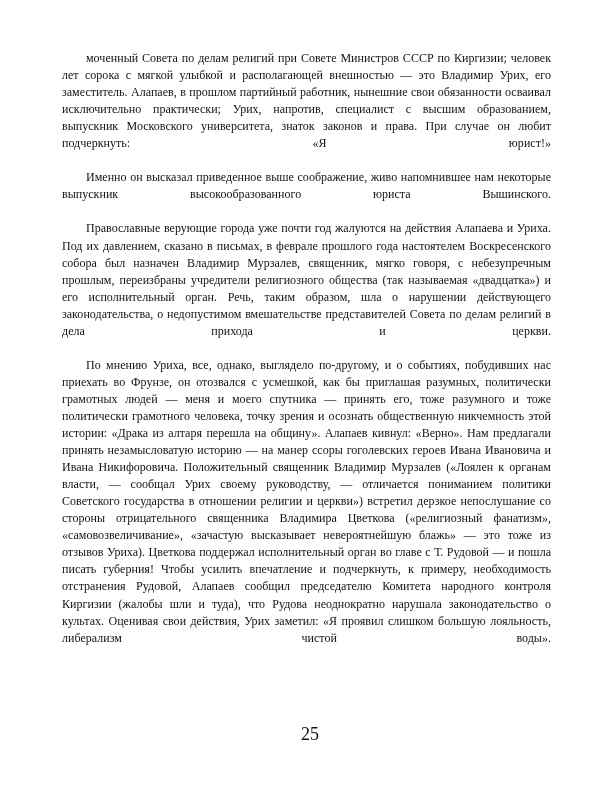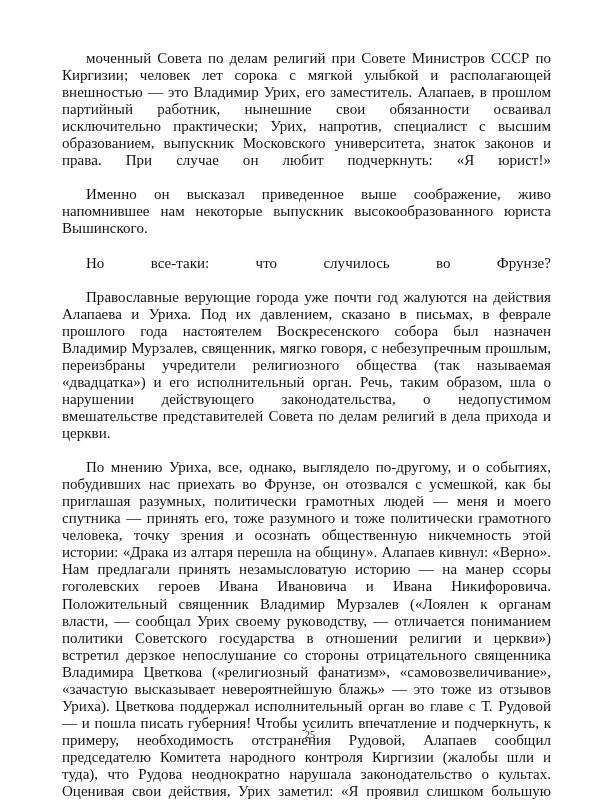--- a/index.html
+++ b/index.html
@@ -24,21 +24,21 @@
   .text-column {
     position: absolute;
     left: 62px;
     top: 50px;
     width: 489px;
   }
 
   .paragraph {
     margin: 0;
     padding: 0;
-    font-size: 15px;
+    font-size: 12px;
     line-height: 17.05px;
     text-align: justify;
     text-justify: inter-word;
     text-indent: 24px;
     hyphens: manual;
     word-spacing: 0.02em;
     letter-spacing: 0.002em;
     color: #121212;
   }
 
@@ -49,34 +49,33 @@
     width: 100%;
   }
 
   .page-number {
     position: absolute;
     left: 8px;
     right: 0;
     top: 726px;
     text-align: center;
     font-family: "Liberation Serif", "DejaVu Serif", serif;
-    font-size: 10px;
+    font-size: 18px;
     line-height: 17px;
     color: #121212;
   }
 </style>
 </head>
 <body>
 
 <div class="page">
 
   <div class="text-column">
     <p class="paragraph">моченный Совета по делам религий при Совете Министров СССР по Киргизии; человек лет сорока с мягкой улыбкой и располагающей внешностью — это Владимир Урих, его заместитель. Алапаев, в прошлом партийный работник, нынешние свои обязанности осваивал исключительно практически; Урих, напротив, специалист с высшим образованием, выпускник Московского университета, знаток законов и права. При случае он любит подчеркнуть: «Я юрист!»</p>
     <p class="paragraph">Именно он высказал приведенное выше соображение, живо напомнившее нам некоторые выпускник высокообразованного юриста Вышинского.</p>
-    <p class="paragraph">Но все-таки: что случилось во Фрунзе?</p>
     <p class="paragraph">Православные верующие города уже почти год жалуются на действия Алапаева и Уриха. Под их давлением, сказано в письмах, в феврале прошлого года настоятелем Воскресенского собора был назначен Владимир Мурзалев, священник, мягко говоря, с небезупречным прошлым, переизбраны учредители религиозного общества (так называемая «двадцатка») и его исполнительный орган. Речь, таким образом, шла о нарушении действующего законодательства, о недопустимом вмешательстве представителей Совета по делам религий в дела прихода и церкви.</p>
     <p class="paragraph">По мнению Уриха, все, однако, выглядело по-другому, и о событиях, побудивших нас приехать во Фрунзе, он отозвался с усмешкой, как бы приглашая разумных, политически грамотных людей — меня и моего спутника — принять его, тоже разумного и тоже политически грамотного человека, точку зрения и осознать общественную никчемность этой истории: «Драка из алтаря перешла на общину». Алапаев кивнул: «Верно». Нам предлагали принять незамысловатую историю — на манер ссоры гоголевских героев Ивана Ивановича и Ивана Никифоровича. Положительный священник Владимир Мурзалев («Лоялен к органам власти, — сообщал Урих своему руководству, — отличается пониманием политики Советского государства в отношении религии и церкви») встретил дерзкое непослушание со стороны отрицательного священника Владимира Цветкова («религиозный фанатизм», «самовозвеличивание», «зачастую высказывает невероятнейшую блажь» — это тоже из отзывов Уриха). Цветкова поддержал исполнительный орган во главе с Т. Рудовой — и пошла писать губерния! Чтобы усилить впечатление и подчеркнуть, к примеру, необходимость отстранения Рудовой, Алапаев сообщил председателю Комитета народного контроля Киргизии (жалобы шли и туда), что Рудова неоднократно нарушала законодательство о культах. Оценивая свои действия, Урих заметил: «Я проявил слишком большую лояльность, либерализм чистой воды».</p>
 
   </div>
 
   <div class="page-number">25</div>
 
 </div>
 
 </body></html>

